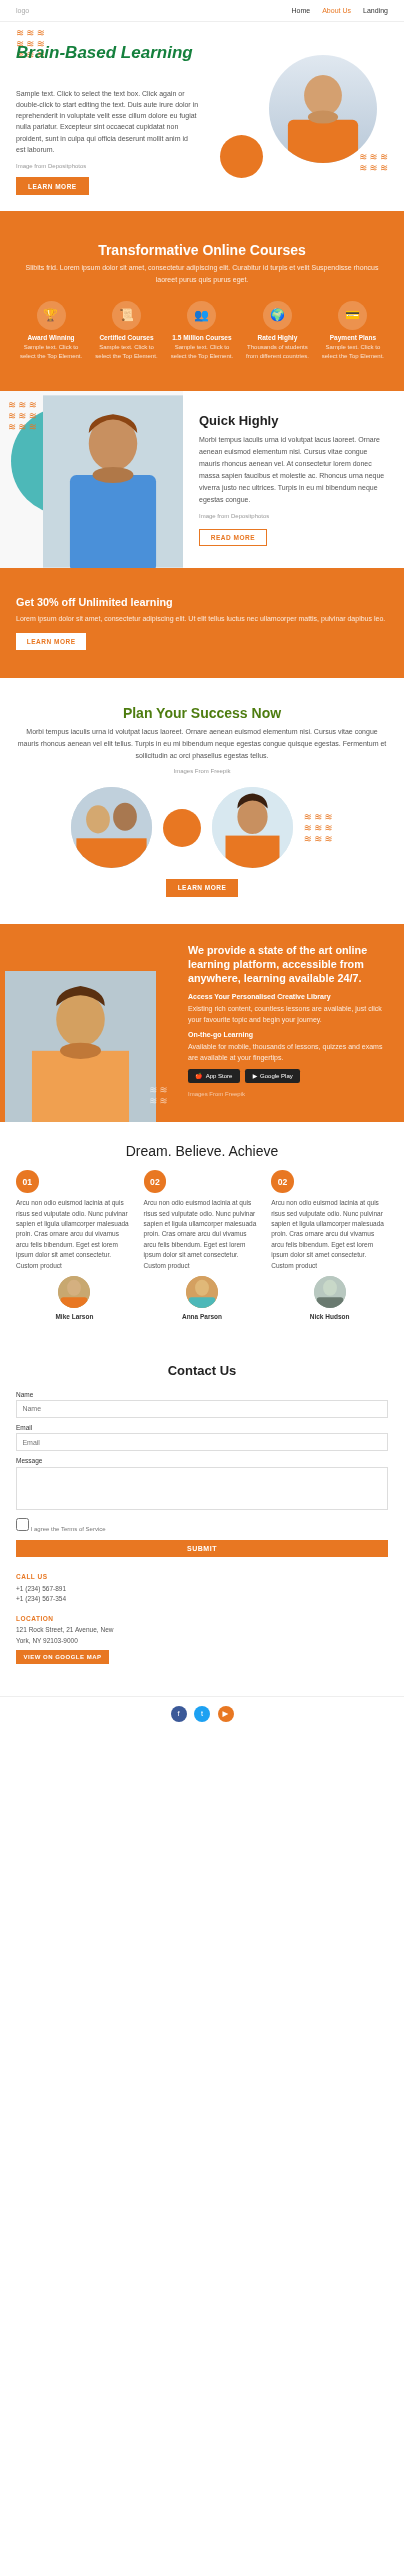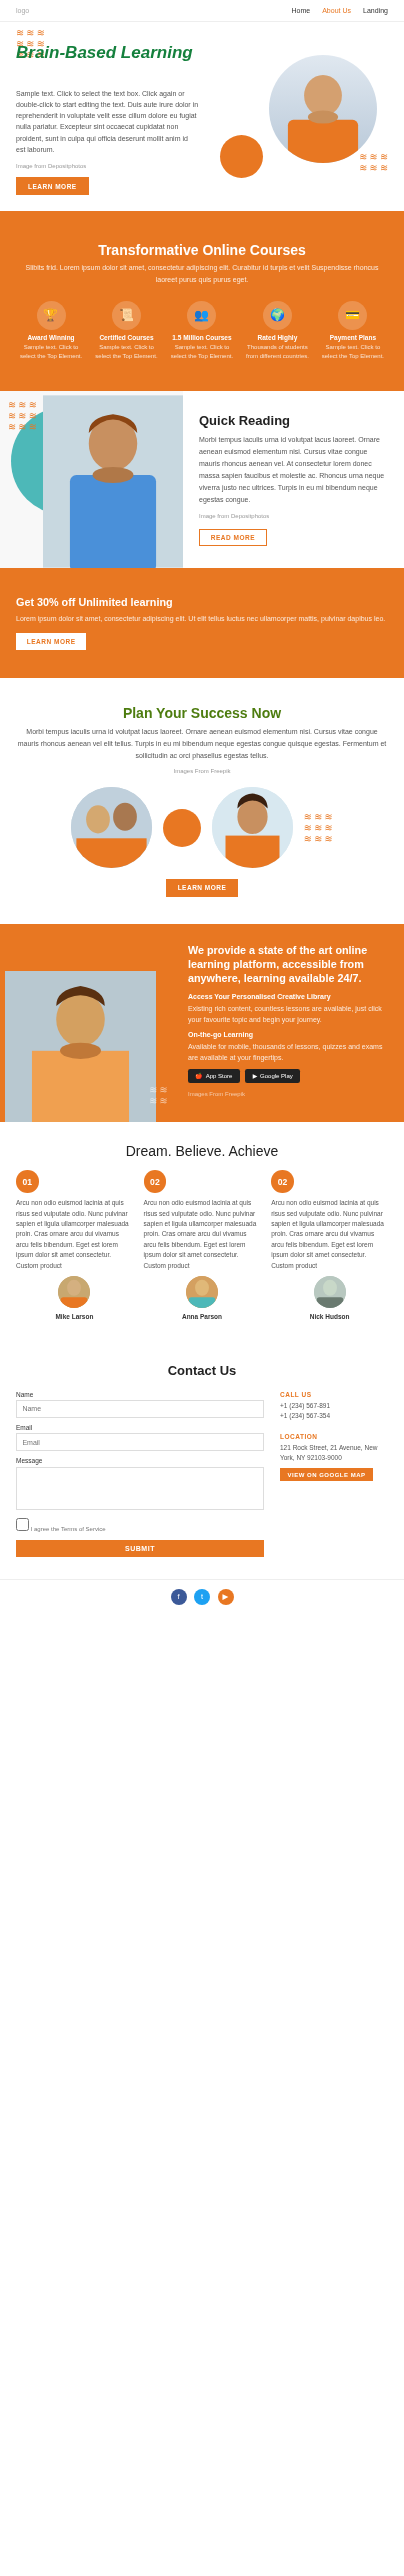--- a/index.html
+++ b/index.html
@@ -142,21 +142,21 @@
       width: 32px; height: 32px; border-radius: 50%; background: #ccc;
       margin: 4.3px auto; overflow: hidden;
     }
     .dream-name { font-size: 6.5px; font-weight: bold; color: #333; text-align: center; }
 
     
     .section-contact {
       background: #fff; padding: 21.6px 16px;
     }
     .section-contact h2 { font-size: 13px; font-weight: 800; color: #222; text-align: center; margin-bottom: 13px; }
-    .contact-wrapper { display: flex; gap: 16px; }
+    .contact-wrapper { display: flex; gap: 16px; flex-direction: column; }
     .contact-form { flex: 1; }
     .form-group { margin-bottom: 6.5px; }
     .form-group label { font-size: 6.5px; color: #333; display: block; margin-bottom: 2.2px; }
     .form-group input, .form-group textarea {
       width: 100%; padding: 4.3px 5.4px; border: 0.5px solid #ddd;
       font-size: 7px; outline: none;
     }
     .form-group textarea { height: 43px; resize: none; }
     .terms-line { font-size: 6px; color: #777; margin-bottom: 7.5px; }
     .btn-submit {
@@ -336,21 +336,21 @@
         <rect x="0" y="0" width="260" height="320" fill="#c8d8e0"></rect>
         <ellipse cx="130" cy="90" rx="45" ry="50" fill="#c89060"></ellipse>
         <rect x="50" y="148" width="160" height="180" rx="12" fill="#4a90d9"></rect>
         <ellipse cx="130" cy="148" rx="38" ry="15" fill="#b07848"></ellipse>
 
         <path d="M85 70 Q130 20 175 70 Q175 40 130 35 Q85 40 85 70" fill="#8B4513"></path>
       </svg>
     </div>
   </div>
   <div class="quick-content">
-    <h2>Quick Reading</h2>
+    <h2>Quick Highly</h2>
     <p>Morbi tempus iaculis urna id volutpat lacus laoreet. Ornare aenean euismod elementum nisi. Cursus vitae congue mauris rhoncus aenean vel. At consectetur lorem donec massa sapien faucibus et molestie ac. Rhoncus urna neque viverra justo nec ultrices. Turpis in eu mi bibendum neque egestas congue.</p>
     <p class="img-from">Image from Depositphotos</p>
     <button class="btn-outline">READ MORE</button>
   </div>
 </section>
 
 <section class="section-two-cols">
   <div class="two-col">
     <h3>Get 30% off Unlimited learning</h3>
     <p>Lorem ipsum dolor sit amet, consectetur adipiscing elit. Ut elit tellus luctus nec ullamcorper mattis, pulvinar dapibus leo.</p>

